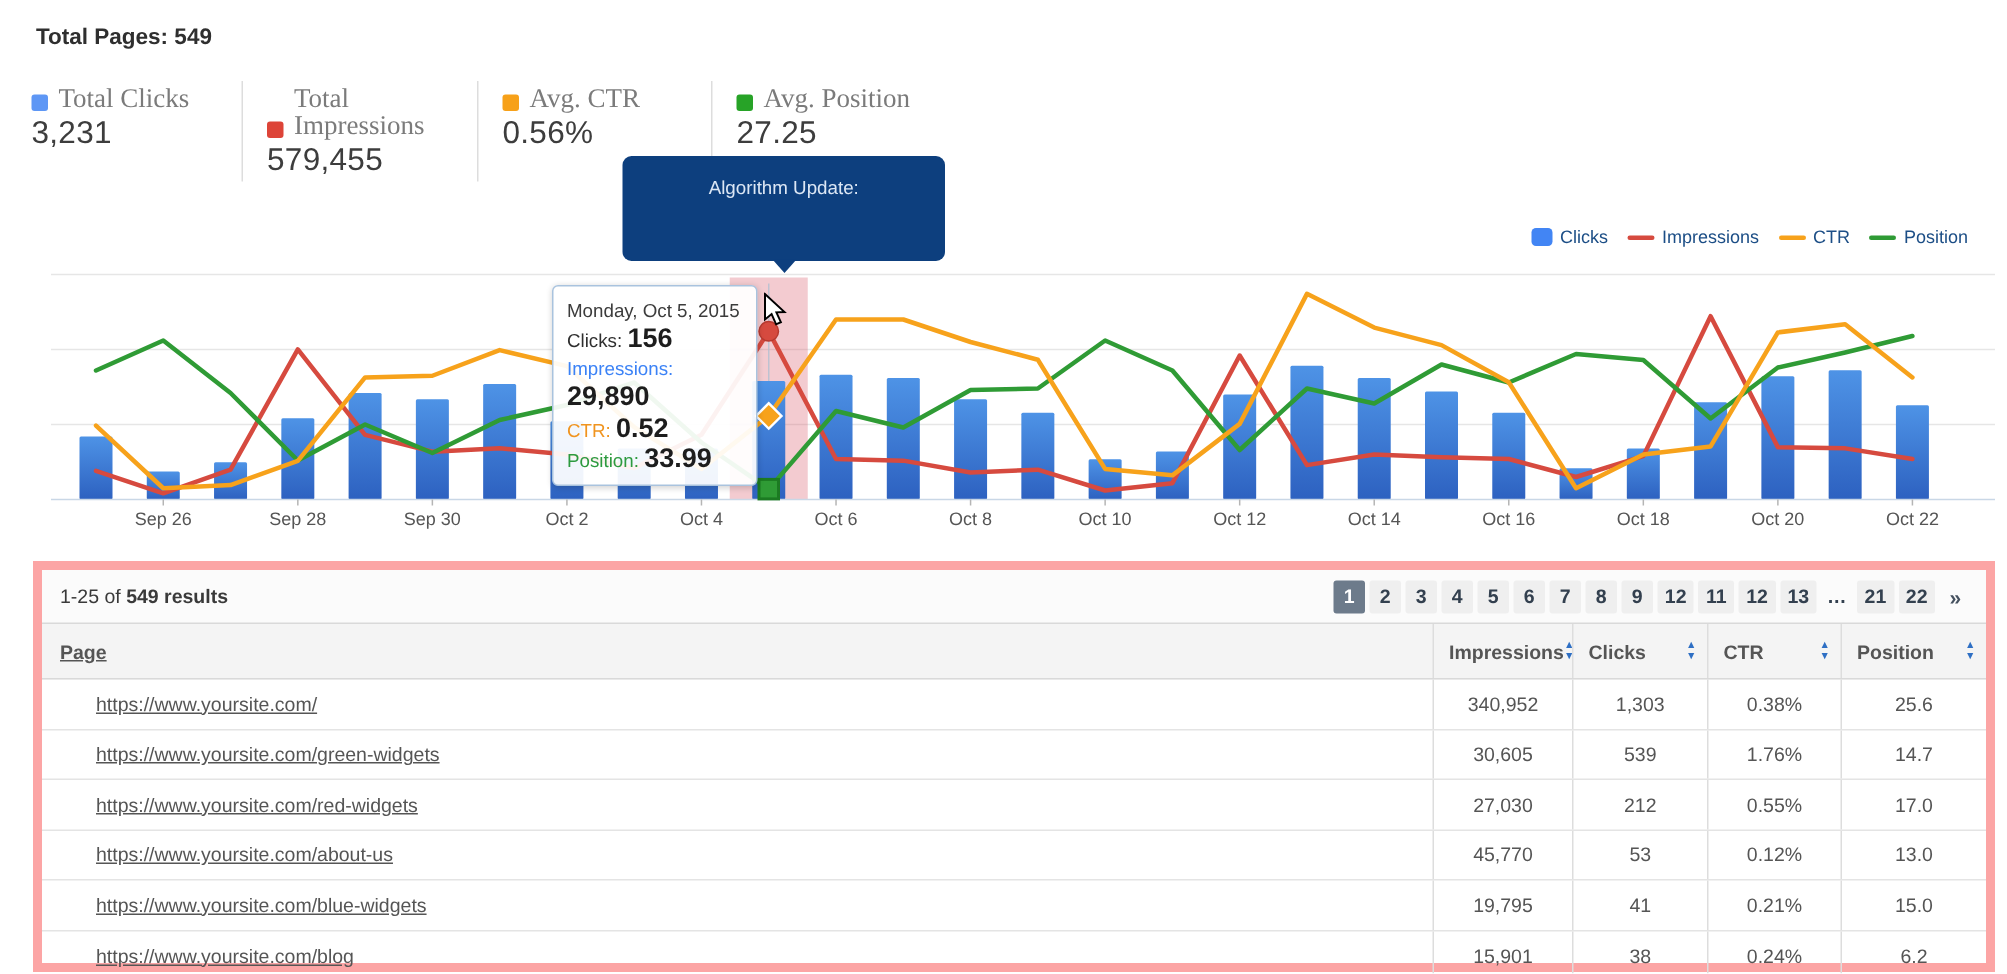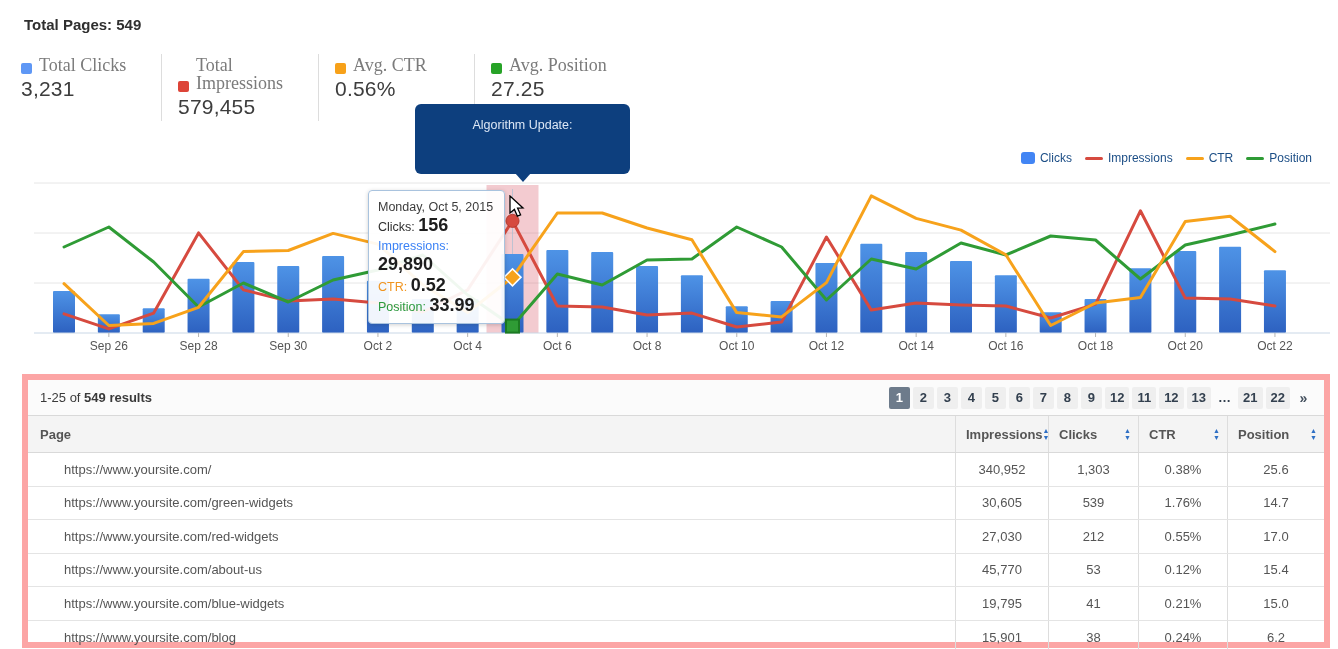--- a/index.html
+++ b/index.html
@@ -50,21 +50,21 @@
     background:#fbfbfb; border-bottom:1px solid #d9d9d9; color:#3a3a3a; }
   .pagination { position:absolute; right:10px; top:7px; display:flex; gap:3px; align-items:center; }
   .pg { min-width:21px; height:22px; line-height:22px; padding:0 5px; text-align:center;
     background:#efefef; border-radius:2px; font-size:13px; font-weight:bold; color:#33404f; cursor:pointer; }
   .pg.active { background:#6d7b8b; color:#fff; }
   .pg.plain { background:transparent; padding:0 2px; }
   .pg.next { background:transparent; font-size:14px; color:#45515f; padding:0 2px; }
   .thead { display:flex; height:37px; background:#f4f4f4; border-bottom:1px solid #d9d9d9; color:#555; font-weight:bold; }
   .tr { display:flex; height:33.5px; border-bottom:1px solid #e4e4e4; color:#555; }
   .tr:last-child { border-bottom:none; }
-  .cell-page { flex:1 1 auto; padding-left:12px; display:flex; align-items:center; min-width:0; }
+  .cell-page { flex:1 1 auto; padding-left:12px; display:flex; align-items:center; min-width:0;text-decoration:underline; }
   .cell-num { flex:0 0 auto; border-left:1px solid #ddd; display:flex; align-items:center; justify-content:center; }
   .w-imp { width:93px; } .w-clk { width:90px; } .w-ctr { width:89px; } .w-pos { width:97px; }
   .thead .cell-num { justify-content:space-between; padding:0 7px 0 10px; }
   .sort { display:flex; flex-direction:column; gap:1px; cursor:pointer; }
   .sort span { font-size:7px; line-height:6px; color:#2e6fc4; }
   .url { color:#555; text-decoration:none; cursor:pointer;padding-left:24px; }
 </style>
 </head>
 <body>
 
@@ -297,21 +297,21 @@
       <div class="cell-num w-ctr">0.55%</div>
       <div class="cell-num w-pos">17.0</div>
     </div>
     <div class="tr">
       <div class="cell-page">
           <span class="url">https://www.yoursite.com/about-us</span>
         </div>
       <div class="cell-num w-imp">45,770</div>
       <div class="cell-num w-clk">53</div>
       <div class="cell-num w-ctr">0.12%</div>
-      <div class="cell-num w-pos">15.4</div>
+      <div class="cell-num w-pos">13.0</div>
     </div>
     <div class="tr">
       <div class="cell-page">
           <span class="url">https://www.yoursite.com/blue-widgets</span>
         </div>
       <div class="cell-num w-imp">19,795</div>
       <div class="cell-num w-clk">41</div>
       <div class="cell-num w-ctr">0.21%</div>
       <div class="cell-num w-pos">15.0</div>
     </div>

